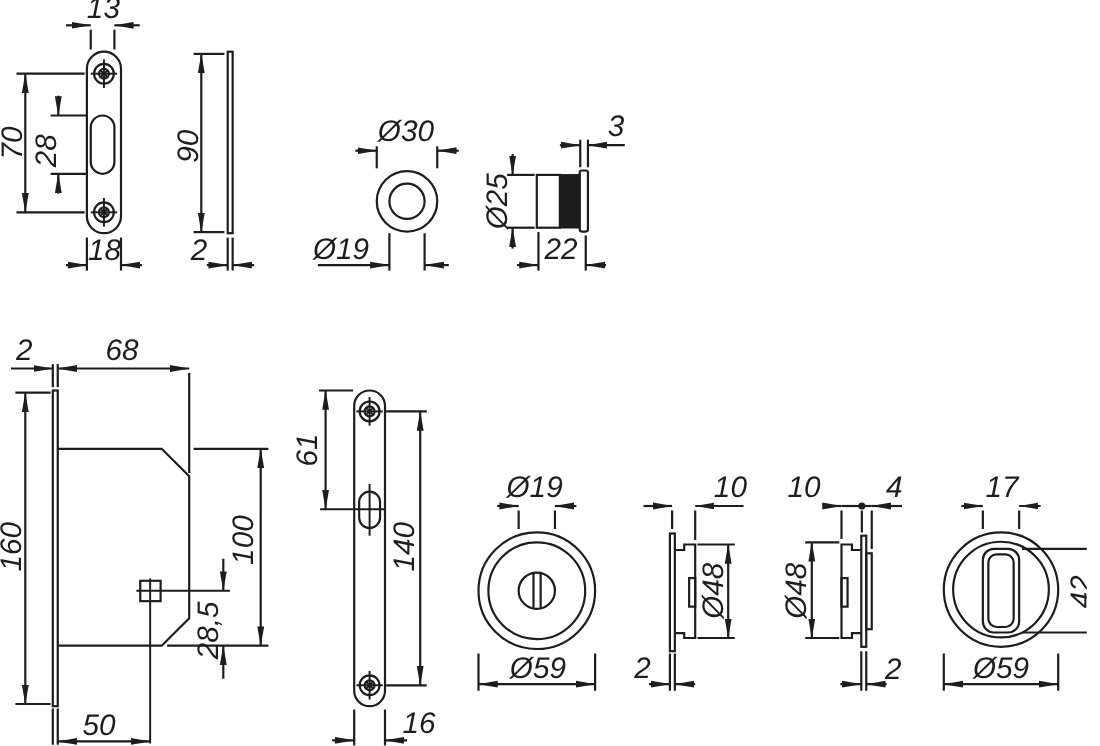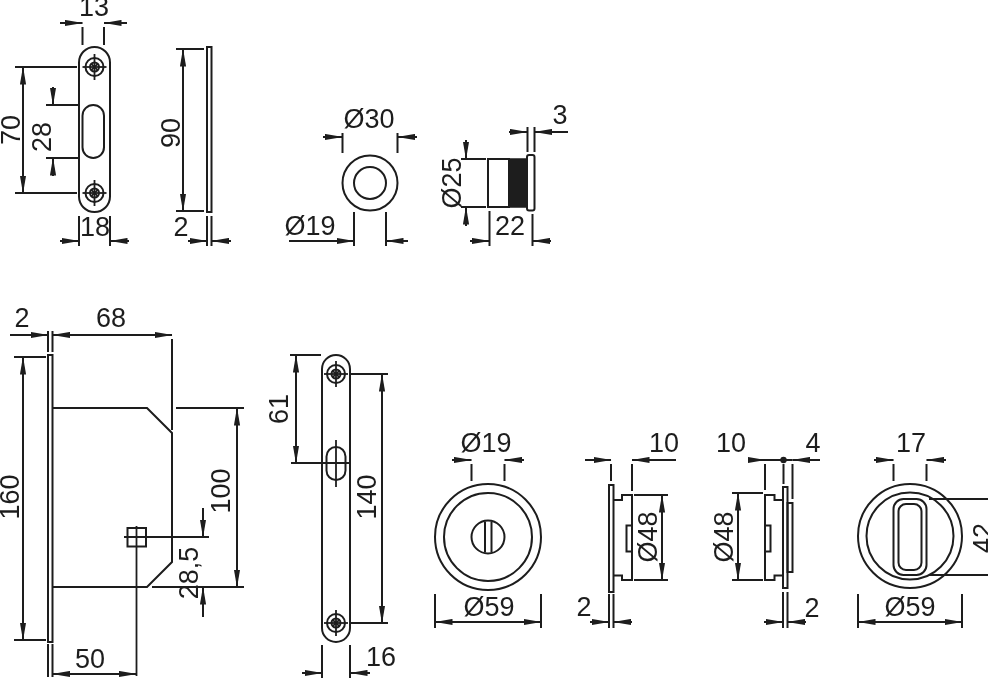--- a/index.html
+++ b/index.html
@@ -1,17 +1,17 @@
 <!DOCTYPE html>
 <html style="--line: #1d1d1d; --background: #ffffff; --knurl-fill: #1d1d1d;"><head>
 <meta charset="utf-8">
 <style>
   :root { --line:#1d1d1d; --background:#ffffff; --knurl-fill:#1d1d1d; }
   html,body { margin:0; padding:0; background:var(--background); }
-  .stage { width:988px; height:678px; background:var(--background); position:relative; overflow:hidden; }
+  .stage { width:988px; height:678px; background:var(--background); position:relative; overflow:hidden;font-style:italic; }
   svg { display:block; }
   .ln { fill:none; stroke:var(--line); stroke-width:2; stroke-linejoin:miter; }
   .thin { stroke-width:1.8; }
   .fl { fill:var(--line); stroke:none; }
   .knurl { fill:var(--knurl-fill); stroke:var(--line); stroke-width:1.5; }
   text.dim {
     font-family:"Liberation Sans","DejaVu Sans",sans-serif;
     font-size:27px; fill:var(--line); text-anchor:middle;
   }
 </style>

